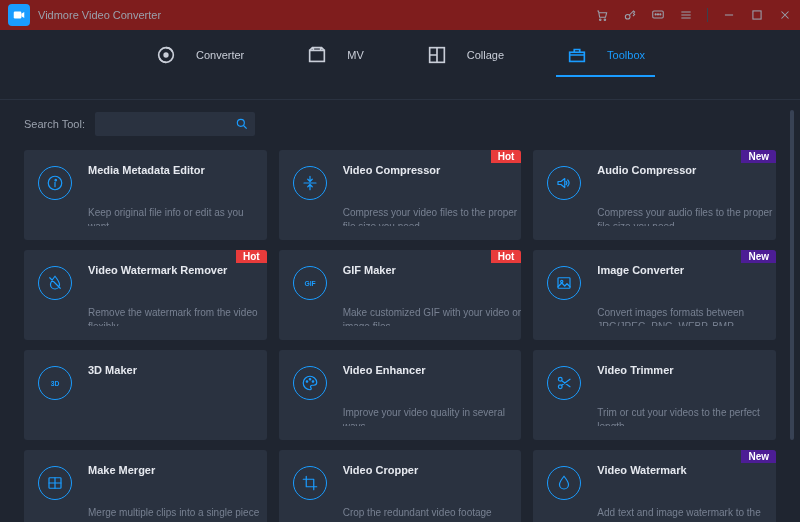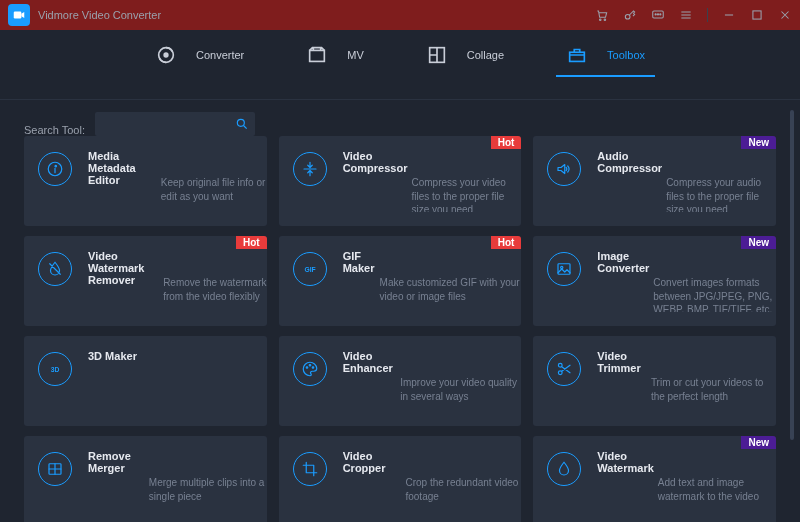--- a/index.html
+++ b/index.html
@@ -11,30 +11,30 @@
 .titlebar-right { margin-left:auto; display:flex; align-items:center; gap:14px; }
 .titlebar-right .tb-icon { width:14px; height:14px; color:#9aa1ad; cursor:pointer; display:flex; align-items:center; justify-content:center; }
 .titlebar-right .sep { width:1px; height:14px; background:#3a414d; }
 .tabs { height:70px; display:flex; justify-content:center; align-items:flex-start; gap:50px; padding-top:10px; border-bottom:1px solid #2a3240; }
 .tab { display:flex; flex-direction:row; align-items:center; gap:19px; cursor:pointer; padding:4px 6px 10px; position:relative; }
 .tab .ticon { width:22px; height:22px; color:#c9ced8; display:flex; align-items:center; justify-content:center; }
 .tab .tlabel { font-size:11px; color:#c9ced8; }
 .tab.active .ticon, .tab.active .tlabel { color:#1a9cff; }
 .tab.active::after { content:""; position:absolute; bottom:-1px; left:-4px; right:-4px; height:2px; background:#1a9cff; }
 .content { padding:12px 24px 0 24px; height:calc(522px - 100px); overflow:hidden; position:relative; }
-.search-row { display:flex; align-items:flex-end; gap:10px; }
+.search-row { display:flex; align-items:center; gap:10px; margin-bottom:14px; }
 .search-label { font-size:11px; color:#9aa1ad; }
 .search-box { position:relative; width:160px; }
 .search-box input { width:100%; height:24px; background:#2a3240; border:none; border-radius:2px; color:#c9ced8; padding:0 26px 0 8px; font-size:11px; outline:none; }
 .search-box .sicon { position:absolute; right:6px; top:5px; width:14px; height:14px; color:#1a9cff; }
 .grid { display:grid; grid-template-columns:repeat(3, 1fr); gap:10px 12px; }
 .card { background:#2a3240; border-radius:3px; padding:14px 0 14px 14px; position:relative; display:flex; gap:16px; height:90px; cursor:pointer; }
 .card .cicon { width:34px; height:34px; min-width:34px; border:1.5px solid #1a9cff; border-radius:50%; display:flex; align-items:center; justify-content:center; color:#1a9cff; margin-top:2px; }
 .card .cicon svg { width:18px; height:18px; }
-.card .ctext { display:flex; flex-direction:row; gap:4px; overflow:hidden; }
+.card .ctext { display:flex; flex-direction:column; gap:4px; overflow:hidden; }
 .card .ctitle { font-size:11px; font-weight:600; color:#e6e9ef; }
 .card .cdesc { font-size:10px; line-height:1.35; color:#778091;margin-top:26px; }
 .badge { position:absolute; top:0; right:0; font-size:10px; font-weight:600; color:#fff; padding:1px 7px; border-radius:0 3px 0 0; }
 .badge.hot { background:#e83b3b; }
 .badge.new { background:#4c1d95; }
 .scrollbar { position:absolute; right:6px; top:10px; width:4px; height:330px; background:#384254; border-radius:2px; }
 </style>
 </head>
 <body>
 
@@ -248,21 +248,21 @@
           <span class="cdesc">Trim or cut your videos to the perfect length</span>
         </div>
       </div>
       <div class="card">
         <div class="cicon">
           <svg viewBox="0 0 24 24" fill="none" stroke="currentColor" stroke-width="1.6" stroke-linecap="round" stroke-linejoin="round">
             <use href="#ic-merge"></use>
           </svg>
         </div>
         <div class="ctext">
-          <span class="ctitle">Remove Merger</span>
+          <span class="ctitle">Make Merger</span>
           <span class="cdesc">Merge multiple clips into a single piece</span>
         </div>
       </div>
       <div class="card">
         <div class="cicon">
           <svg viewBox="0 0 24 24" fill="none" stroke="currentColor" stroke-width="1.6" stroke-linecap="round" stroke-linejoin="round">
             <use href="#ic-crop"></use>
           </svg>
         </div>
         <div class="ctext">

